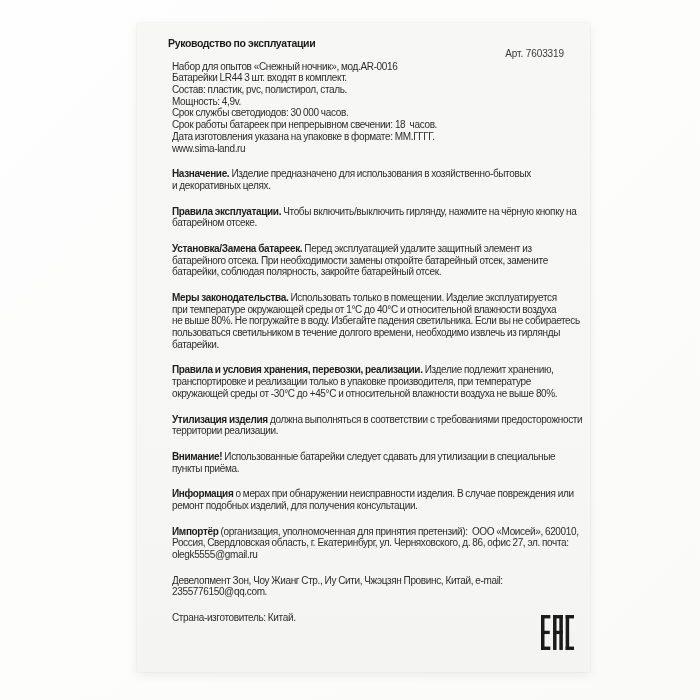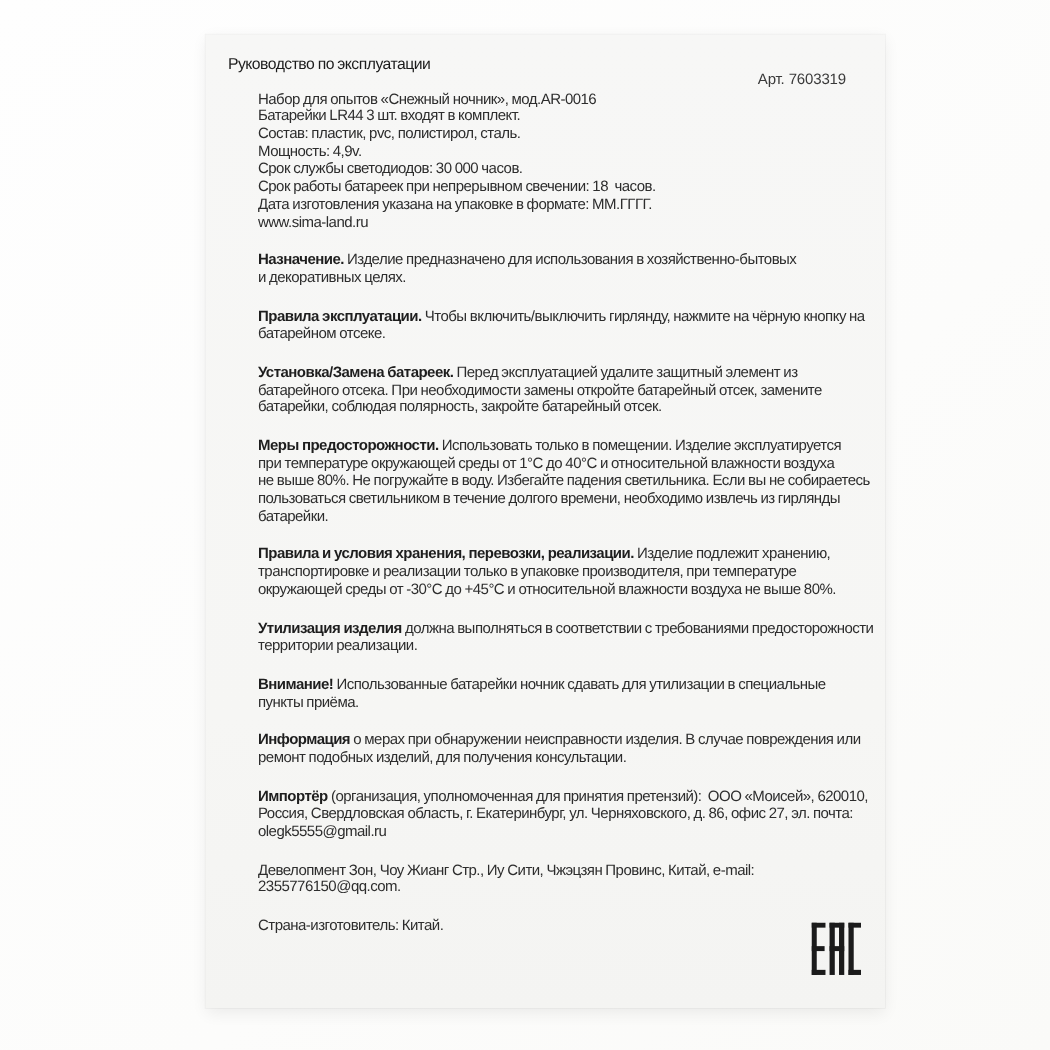--- a/index.html
+++ b/index.html
@@ -19,23 +19,23 @@
     color:#2d2d2d;
     font-size:10px;
     letter-spacing:-0.35px;
     word-spacing:-0.3px;
   }
   .ln{
     height:11.7px;line-height:11.7px;white-space:pre;overflow:visible;padding-left:20px;
   }
   .ln b{font-weight:bold;color:#1e1e1e;text-align:right;}
   .doc-title{
-    font-size:10.5px;font-weight:normal;color:#1c1c1c;
+    font-size:10.5px;font-weight:bold;color:#1c1c1c;
     height:11.7px;line-height:11.7px;white-space:pre;
-    margin:0 0 11px 0;
+    margin:0 0 11px 16px;
   }
   .art{
     position:absolute;top:25px;right:26px;
     font-size:10px;color:#3a3a3a;letter-spacing:-0.1px;white-space:pre;
   }
   .info-block{margin:0 0 14px 0;}
   .section{margin:0 0 14px 0;}
   .eac{
     position:absolute;left:404px;top:592px;width:33px;height:35px;
   }
@@ -71,40 +71,40 @@
       <div class="ln">батарейном отсеке.</div>
     </div>
 
     <div class="section">
       <div class="ln"><b>Установка/Замена батареек.</b><span> Перед эксплуатацией удалите защитный элемент из</span></div>
       <div class="ln">батарейного отсека. При необходимости замены откройте батарейный отсек, замените</div>
       <div class="ln">батарейки, соблюдая полярность, закройте батарейный отсек.</div>
     </div>
 
     <div class="section">
-      <div class="ln"><b>Меры предосторожности.</b><span> Использовать только в помещении. Изделие эксплуатируется</span></div>
+      <div class="ln"><b>Меры законодательства.</b><span> Использовать только в помещении. Изделие эксплуатируется</span></div>
       <div class="ln">при температуре окружающей среды от 1°С до 40°С и относительной влажности воздуха</div>
       <div class="ln">не выше 80%. Не погружайте в воду. Избегайте падения светильника. Если вы не собираетесь</div>
       <div class="ln">пользоваться светильником в течение долгого времени, необходимо извлечь из гирлянды</div>
       <div class="ln">батарейки.</div>
     </div>
 
     <div class="section">
       <div class="ln"><b>Правила и условия хранения, перевозки, реализации.</b><span> Изделие подлежит хранению,</span></div>
       <div class="ln">транспортировке и реализации только в упаковке производителя, при температуре</div>
       <div class="ln">окружающей среды от -30°С до +45°С и относительной влажности воздуха не выше 80%.</div>
     </div>
 
     <div class="section">
       <div class="ln"><b>Утилизация изделия</b><span> должна выполняться в соответствии с требованиями предосторожности</span></div>
       <div class="ln">территории реализации.</div>
     </div>
 
     <div class="section">
-      <div class="ln"><b>Внимание!</b><span> Использованные батарейки ночник сдавать для утилизации в специальные</span></div>
+      <div class="ln"><b>Внимание!</b><span> Использованные батарейки следует сдавать для утилизации в специальные</span></div>
       <div class="ln">пункты приёма.</div>
     </div>
 
     <div class="section">
       <div class="ln"><b>Информация</b><span> о мерах при обнаружении неисправности изделия. В случае повреждения или</span></div>
       <div class="ln">ремонт подобных изделий, для получения консультации.</div>
     </div>
 
     <div class="section">
       <div class="ln"><b>Импортёр</b><span> (организация, уполномоченная для принятия претензий):  ООО «Моисей», 620010,</span></div>

